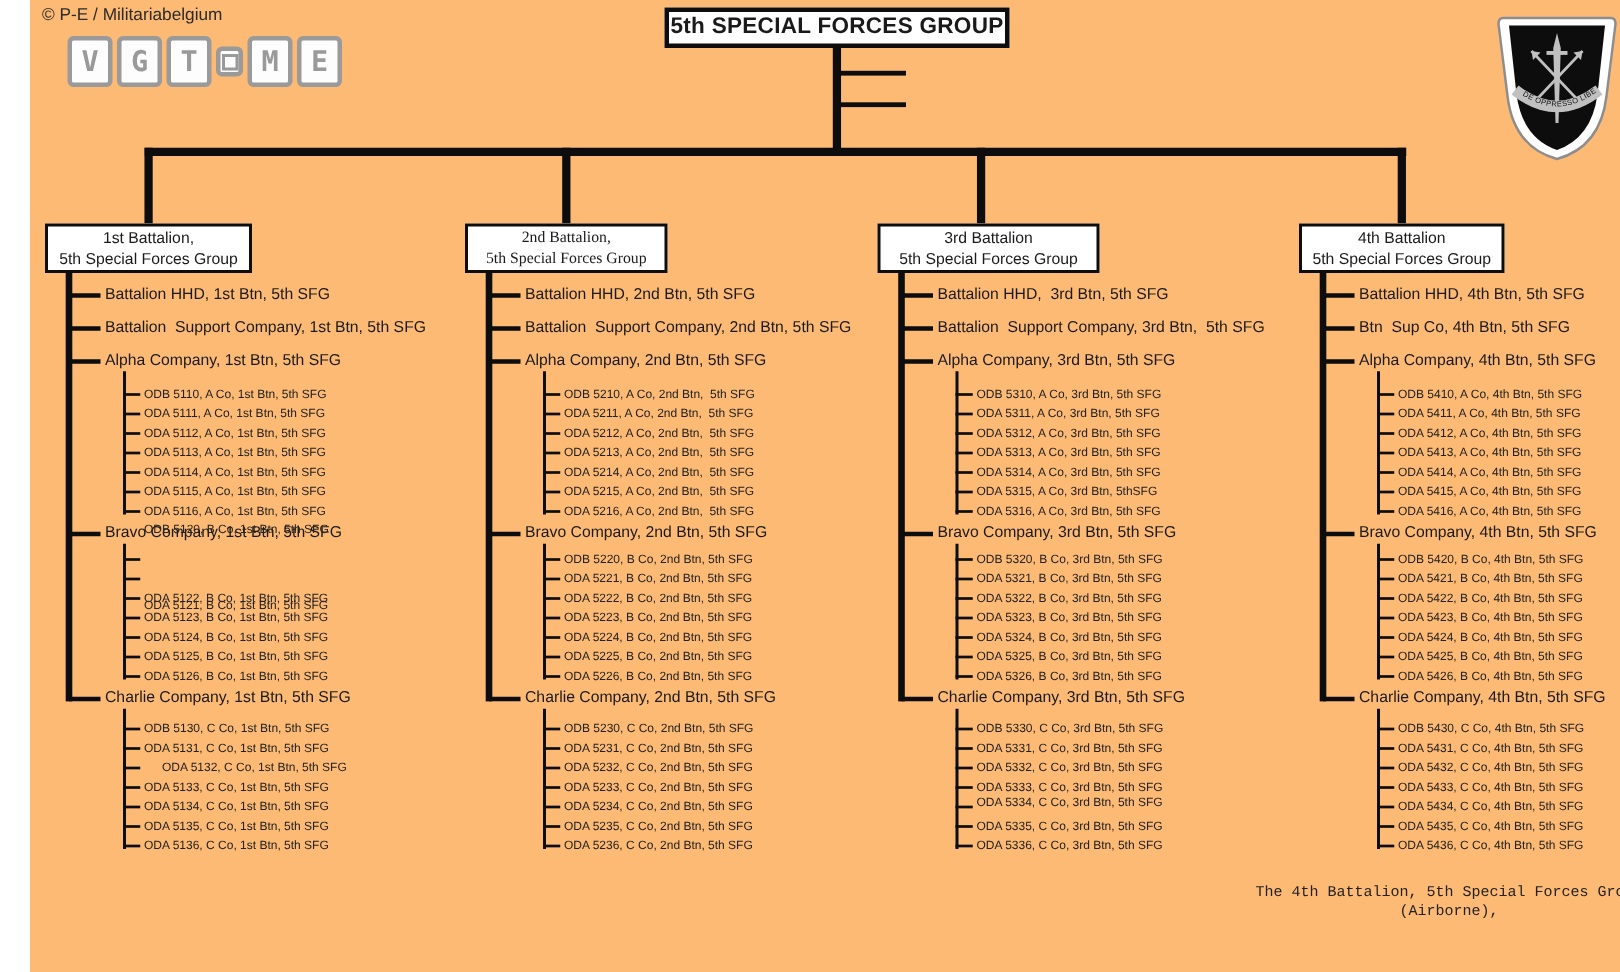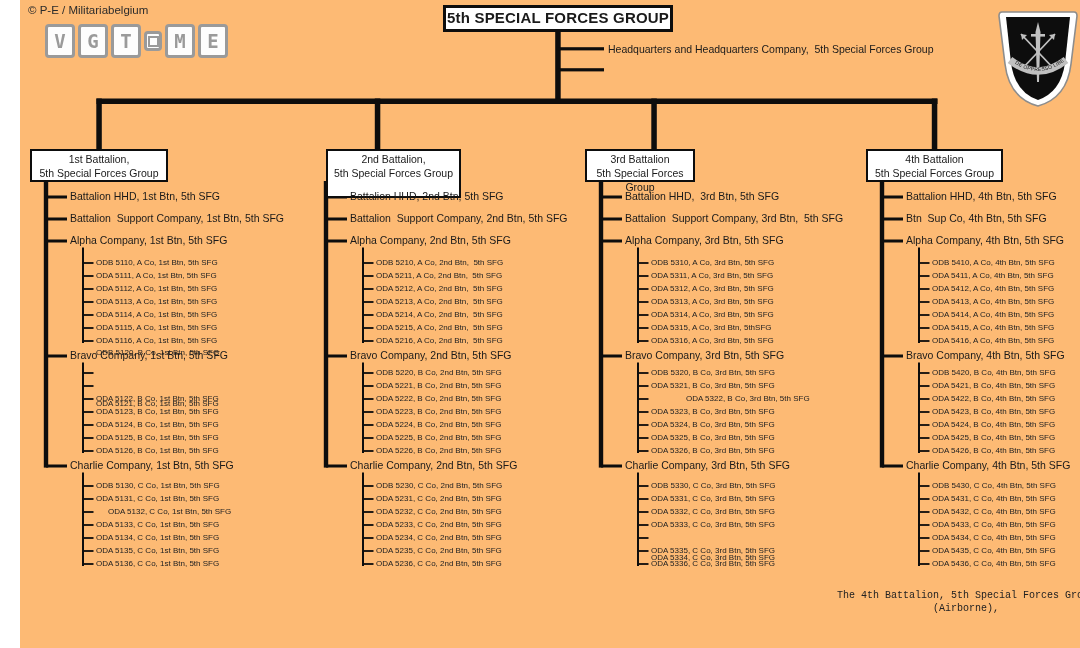--- a/index.html
+++ b/index.html
@@ -179,21 +179,20 @@
       <div class="vgtile">T</div>
       <div class="vgtile small">
         <div class="sq"></div>
       </div>
       <div class="vgtile">M</div>
       <div class="vgtile">E</div>
     </div>
 
   <div class="title-box">5th SPECIAL FORCES GROUP</div>
 
-  <div class="lbl hq-label" style="left:588px; top:43px;">Headquarters and Headquarters Company,  5th Special Forces Group</div>
 
   <div id="columns">
       <div>
         <div class="bn-box" style="left: 10px; top: 149px; width: 138px; height: 33px;">
           <div>1st Battalion,</div>
           <div>5th Special Forces Group</div>
         </div>
         <div class="lbl unit" style="left: 50px; top: 190px;">Battalion HHD, 1st Btn, 5th SFG</div>
         <div class="lbl unit" style="left: 50px; top: 212px;">Battalion  Support Company, 1st Btn, 5th SFG</div>
         <div class="lbl unit" style="left: 50px; top: 234px;">Alpha Company, 1st Btn, 5th SFG</div>
@@ -215,21 +214,21 @@
         <div class="lbl unit" style="left: 50px; top: 459px;">Charlie Company, 1st Btn, 5th SFG</div>
         <div class="lbl team" style="left: 76px; top: 481px;">ODB 5130, C Co, 1st Btn, 5th SFG</div>
         <div class="lbl team" style="left: 76px; top: 494px;">ODA 5131, C Co, 1st Btn, 5th SFG</div>
         <div class="lbl team" style="left: 88px; top: 507px;">ODA 5132, C Co, 1st Btn, 5th SFG</div>
         <div class="lbl team" style="left: 76px; top: 520px;">ODA 5133, C Co, 1st Btn, 5th SFG</div>
         <div class="lbl team" style="left: 76px; top: 533px;">ODA 5134, C Co, 1st Btn, 5th SFG</div>
         <div class="lbl team" style="left: 76px; top: 546px;">ODA 5135, C Co, 1st Btn, 5th SFG</div>
         <div class="lbl team" style="left: 76px; top: 559px;">ODA 5136, C Co, 1st Btn, 5th SFG</div>
       </div>
       <div>
-        <div class="bn-box" style="left: 306px; top: 149px; width: 135px; height: 49px;">
+        <div class="bn-box" style="left: 290px; top: 149px; width: 135px; height: 33px; font-family: Liberation Serif, serif;">
           <div>2nd Battalion,</div>
           <div>5th Special Forces Group</div>
         </div>
         <div class="lbl unit" style="left: 330px; top: 190px;">Battalion HHD, 2nd Btn, 5th SFG</div>
         <div class="lbl unit" style="left: 330px; top: 212px;">Battalion  Support Company, 2nd Btn, 5th SFG</div>
         <div class="lbl unit" style="left: 330px; top: 234px;">Alpha Company, 2nd Btn, 5th SFG</div>
         <div class="lbl team" style="left: 356px; top: 258px;">ODB 5210, A Co, 2nd Btn,  5th SFG</div>
         <div class="lbl team" style="left: 356px; top: 271px;">ODA 5211, A Co, 2nd Btn,  5th SFG</div>
         <div class="lbl team" style="left: 356px; top: 284px;">ODA 5212, A Co, 2nd Btn,  5th SFG</div>
         <div class="lbl team" style="left: 356px; top: 297px;">ODA 5213, A Co, 2nd Btn,  5th SFG</div>
@@ -247,48 +246,48 @@
         <div class="lbl unit" style="left: 330px; top: 459px;">Charlie Company, 2nd Btn, 5th SFG</div>
         <div class="lbl team" style="left: 356px; top: 481px;">ODB 5230, C Co, 2nd Btn, 5th SFG</div>
         <div class="lbl team" style="left: 356px; top: 494px;">ODA 5231, C Co, 2nd Btn, 5th SFG</div>
         <div class="lbl team" style="left: 356px; top: 507px;">ODA 5232, C Co, 2nd Btn, 5th SFG</div>
         <div class="lbl team" style="left: 356px; top: 520px;">ODA 5233, C Co, 2nd Btn, 5th SFG</div>
         <div class="lbl team" style="left: 356px; top: 533px;">ODA 5234, C Co, 2nd Btn, 5th SFG</div>
         <div class="lbl team" style="left: 356px; top: 546px;">ODA 5235, C Co, 2nd Btn, 5th SFG</div>
         <div class="lbl team" style="left: 356px; top: 559px;">ODA 5236, C Co, 2nd Btn, 5th SFG</div>
       </div>
       <div>
-        <div class="bn-box" style="left: 565px; top: 149px; width: 110px; height: 33px;">
+        <div class="bn-box" style="left: 565px; top: 149px; width: 148px; height: 33px;">
           <div>3rd Battalion</div>
           <div>5th Special Forces Group</div>
         </div>
         <div class="lbl unit" style="left: 605px; top: 190px;">Battalion HHD,  3rd Btn, 5th SFG</div>
         <div class="lbl unit" style="left: 605px; top: 212px;">Battalion  Support Company, 3rd Btn,  5th SFG</div>
         <div class="lbl unit" style="left: 605px; top: 234px;">Alpha Company, 3rd Btn, 5th SFG</div>
         <div class="lbl team" style="left: 631px; top: 258px;">ODB 5310, A Co, 3rd Btn, 5th SFG</div>
         <div class="lbl team" style="left: 631px; top: 271px;">ODA 5311, A Co, 3rd Btn, 5th SFG</div>
         <div class="lbl team" style="left: 631px; top: 284px;">ODA 5312, A Co, 3rd Btn, 5th SFG</div>
         <div class="lbl team" style="left: 631px; top: 297px;">ODA 5313, A Co, 3rd Btn, 5th SFG</div>
         <div class="lbl team" style="left: 631px; top: 310px;">ODA 5314, A Co, 3rd Btn, 5th SFG</div>
         <div class="lbl team" style="left: 631px; top: 323px;">ODA 5315, A Co, 3rd Btn, 5thSFG</div>
         <div class="lbl team" style="left: 631px; top: 336px;">ODA 5316, A Co, 3rd Btn, 5th SFG</div>
         <div class="lbl unit" style="left: 605px; top: 349px;">Bravo Company, 3rd Btn, 5th SFG</div>
         <div class="lbl team" style="left: 631px; top: 368px;">ODB 5320, B Co, 3rd Btn, 5th SFG</div>
         <div class="lbl team" style="left: 631px; top: 381px;">ODA 5321, B Co, 3rd Btn, 5th SFG</div>
-        <div class="lbl team" style="left: 666px; top: 394px; text-align: center;">ODA 5322, B Co, 3rd Btn, 5th SFG</div>
+        <div class="lbl team" style="left: 631px; top: 394px; text-align: center;">ODA 5322, B Co, 3rd Btn, 5th SFG</div>
         <div class="lbl team" style="left: 631px; top: 407px;">ODA 5323, B Co, 3rd Btn, 5th SFG</div>
         <div class="lbl team" style="left: 631px; top: 420px;">ODA 5324, B Co, 3rd Btn, 5th SFG</div>
         <div class="lbl team" style="left: 631px; top: 433px;">ODA 5325, B Co, 3rd Btn, 5th SFG</div>
         <div class="lbl team" style="left: 631px; top: 446px;">ODA 5326, B Co, 3rd Btn, 5th SFG</div>
         <div class="lbl unit" style="left: 605px; top: 459px;">Charlie Company, 3rd Btn, 5th SFG</div>
         <div class="lbl team" style="left: 631px; top: 481px;">ODB 5330, C Co, 3rd Btn, 5th SFG</div>
         <div class="lbl team" style="left: 631px; top: 494px;">ODA 5331, C Co, 3rd Btn, 5th SFG</div>
         <div class="lbl team" style="left: 631px; top: 507px;">ODA 5332, C Co, 3rd Btn, 5th SFG</div>
         <div class="lbl team" style="left: 631px; top: 520px;">ODA 5333, C Co, 3rd Btn, 5th SFG</div>
-        <div class="lbl team" style="left: 631px; top: 553px;">ODA 5334, C Co, 3rd Btn, 5th SFG</div>
+        <div class="lbl team" style="left: 631px; top: 530px;">ODA 5334, C Co, 3rd Btn, 5th SFG</div>
         <div class="lbl team" style="left: 631px; top: 546px;">ODA 5335, C Co, 3rd Btn, 5th SFG</div>
         <div class="lbl team" style="left: 631px; top: 559px;">ODA 5336, C Co, 3rd Btn, 5th SFG</div>
       </div>
       <div>
         <div class="bn-box" style="left: 846px; top: 149px; width: 137px; height: 33px;">
           <div>4th Battalion</div>
           <div>5th Special Forces Group</div>
         </div>
         <div class="lbl unit" style="left: 886px; top: 190px;">Battalion HHD, 4th Btn, 5th SFG</div>
         <div class="lbl unit" style="left: 886px; top: 212px;">Btn  Sup Co, 4th Btn, 5th SFG</div>

